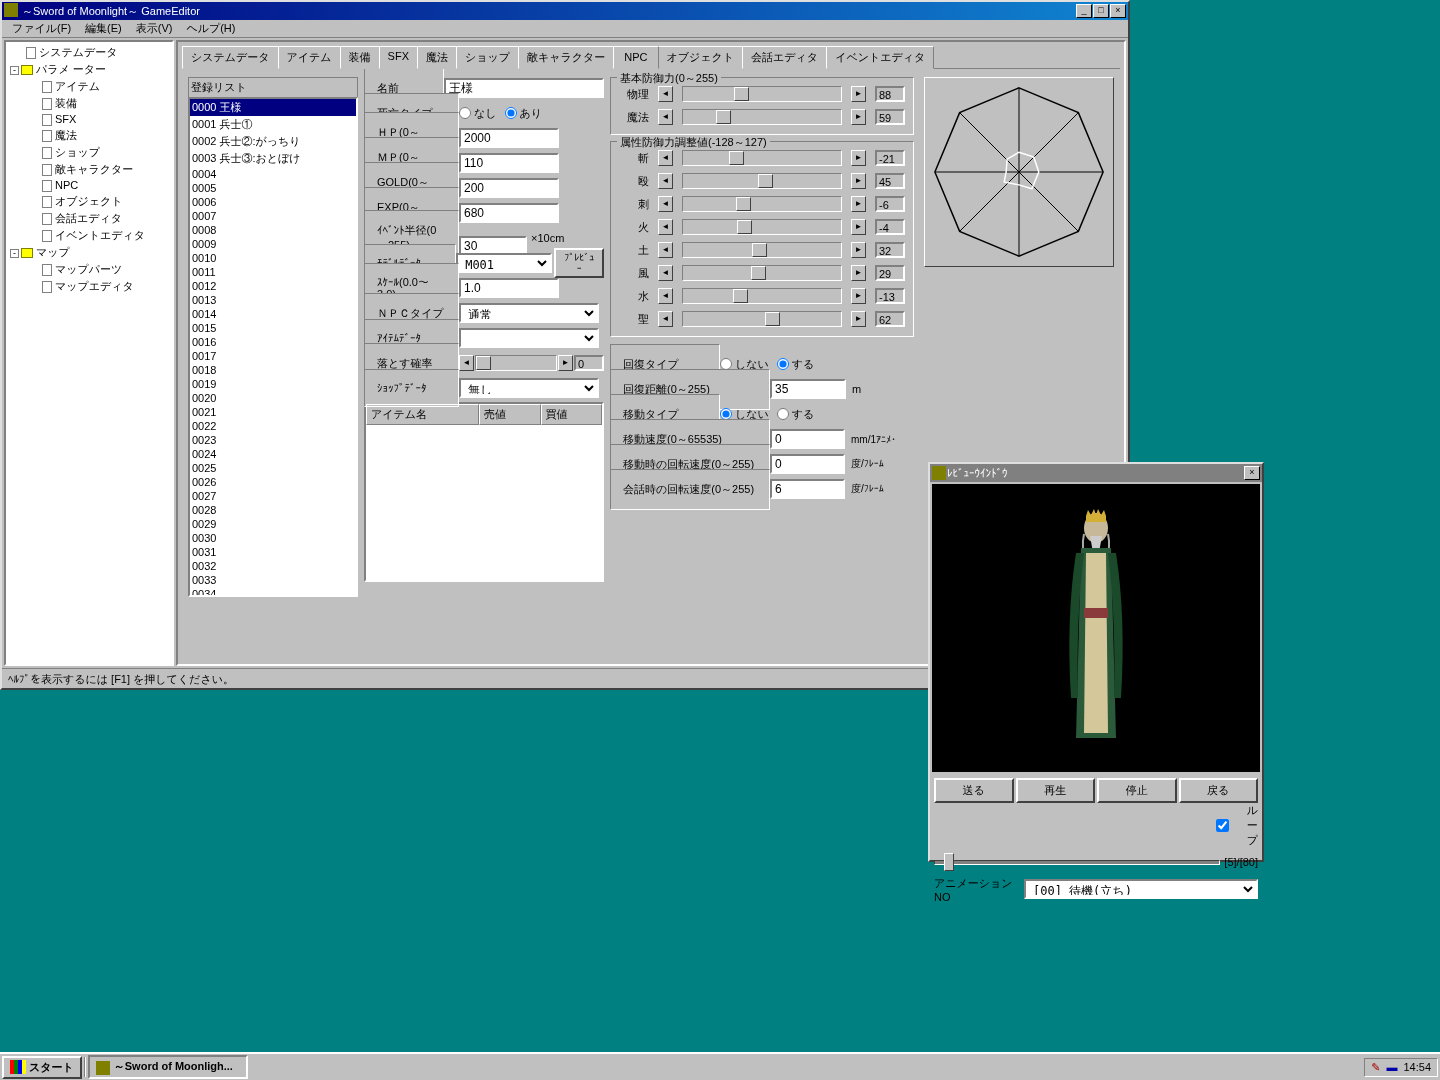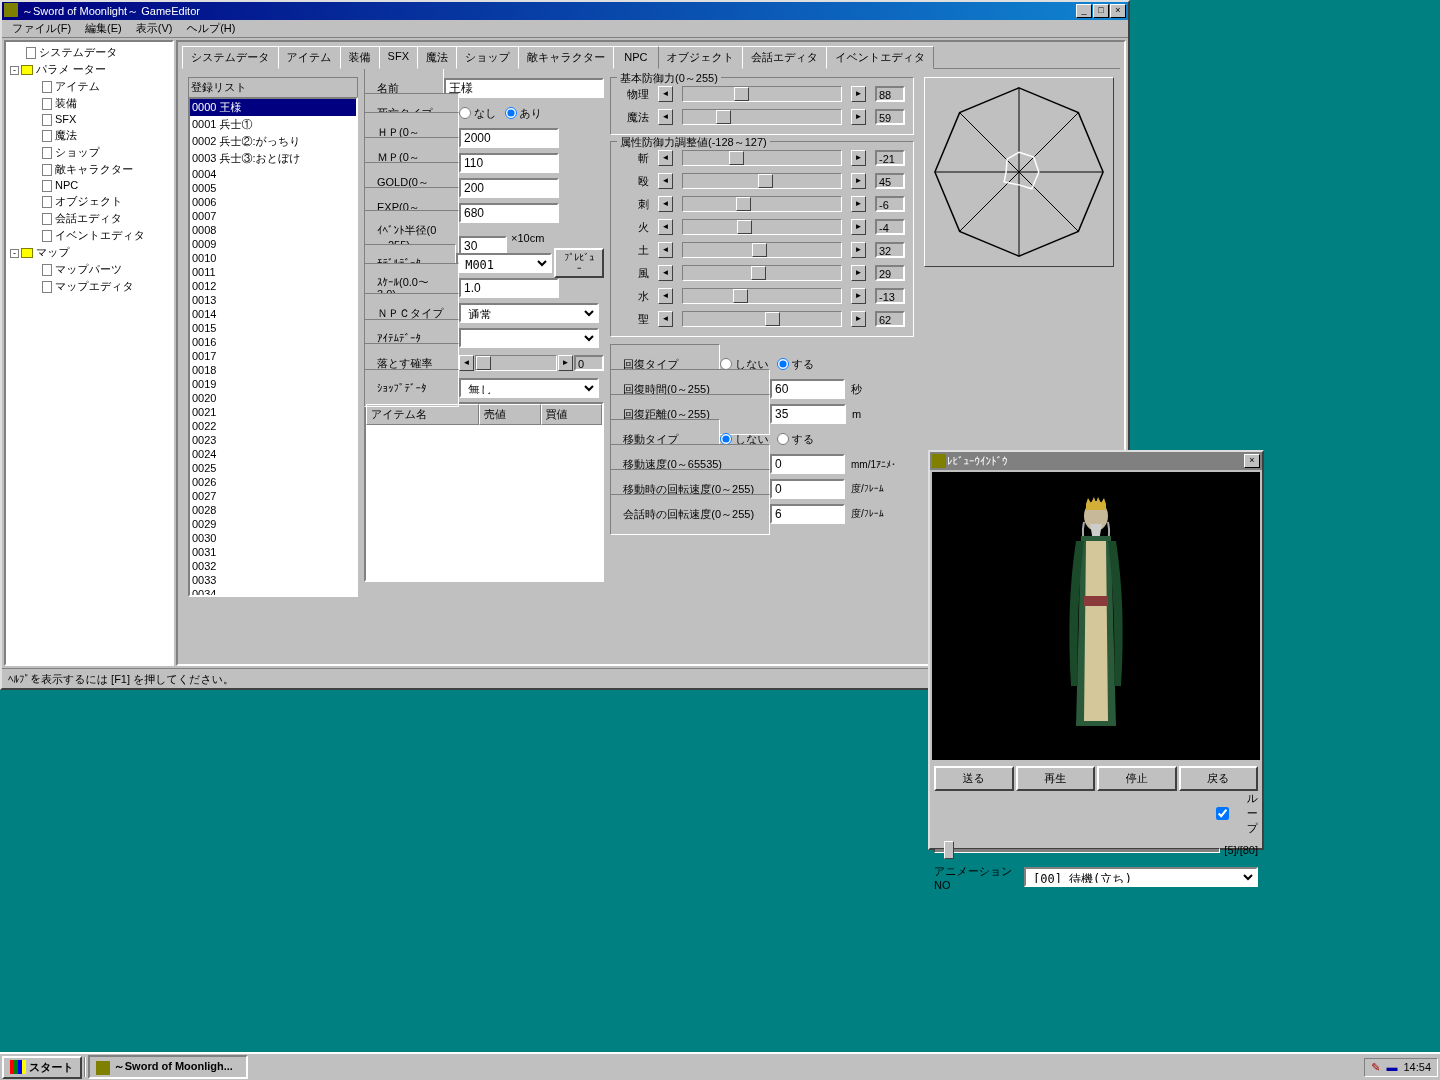--- a/index.html
+++ b/index.html
@@ -65,21 +65,21 @@
 .radar { width: 190px; height: 190px; background: #c0c0c0; border: 1px solid; border-color: #fff #404040 #404040 #fff; position: relative; }
 .radar svg { width: 100%; height: 100%; }
 
 .itemtable { border: 2px solid; border-color: #808080 #fff #fff #808080; background: #fff; height: 180px; }
 .itemtable .thdr { display: flex; background: #c0c0c0; }
 .itemtable .thdr .th { border: 1px solid; border-color: #fff #808080 #808080 #fff; padding: 2px 4px; }
 
 .statusbar { height: 20px; border-top: 1px solid #808080; background: #c0c0c0; padding: 2px 6px; line-height: 16px; }
 
 
-.preview-window { position: absolute; left: 928px; top: 450px; width: 336px; height: 400px; background: #c0c0c0; border: 2px solid; border-color: #dfdfdf #404040 #404040 #dfdfdf; }
+.preview-window { position: absolute; left: 928px; top: 462px; width: 336px; height: 400px; background: #c0c0c0; border: 2px solid; border-color: #dfdfdf #404040 #404040 #dfdfdf; }
 .preview-window .titlebar { background: #808080; }
 .preview-window .viewport { height: 288px; background: #000; margin: 2px; position: relative; display: flex; align-items: center; justify-content: center; }
 .preview-window .viewport .king { width: 80px; height: 260px; position: relative; }
 .preview-window .controls { padding: 4px; }
 .preview-window .ctrlbtns { display: flex; gap: 2px; margin-bottom: 4px; }
 .preview-window .ctrlbtns .btn3d { flex: 1; text-align: center; padding: 3px 2px; }
 .preview-window .frameslider { display: flex; align-items: center; gap: 4px; margin-bottom: 6px; }
 .preview-window .frameslider .track2 { flex: 1; height: 20px; position: relative; border: 0; }
 .preview-window .frameslider .track2::before { content: ""; position: absolute; top: 8px; left: 0; right: 0; height: 3px; background: #808080; border: 1px solid; border-color: #404040 #fff #fff #404040; }
 .preview-window .frameslider .slthumb { position: absolute; width: 10px; height: 18px; background: #c0c0c0; border: 1px solid; border-color: #fff #404040 #404040 #fff; top: 1px; left: 10px; }
@@ -218,21 +218,21 @@
           <div class="row">
               <span class="lbl sunken-lbl">GOLD(0～255)</span>
               <input type="text" style="width: 100px;" value="200">
             </div>
           <div class="row">
               <span class="lbl sunken-lbl">EXP(0～65535)</span>
               <input type="text" style="width: 100px;" value="680">
             </div>
           <div class="row">
               <span class="lbl sunken-lbl">ｲﾍﾞﾝﾄ半径(0～255)</span>
-              <input type="text" style="width: 48px; margin-top: 16px;" value="30">
+              <input type="text" style="width: 68px; margin-top: 16px;" value="30">
               <span style="margin-left:4px">×10cm</span>
             </div>
           <div class="row">
               <span class="lbl sunken-lbl">ﾓﾃﾞﾙﾃﾞｰﾀ</span>
               <select style="width:100px"><option>M001</option></select>
               <button class="btn3d" style="font-size:10px;margin-left:2px">ﾌﾟﾚﾋﾞｭｰ</button>
             </div>
           <div class="row">
               <span class="lbl sunken-lbl">ｽｹｰﾙ(0.0～3.0)</span>
               <input type="text" style="width: 100px;" value="1.0">
@@ -391,25 +391,20 @@
               <span class="radiogrp">
                   <label>
                     <input type="radio" name="rec" style="">
                     <span>しない</span>
                   </label>
                   <label>
                     <input type="radio" name="rec" checked="" style="">
                     <span>する</span>
                   </label>
                 </span>
-              </div>
-            <div class="row">
-                <span class="lbl sunken-lbl" style="width:160px">回復時間(0～255)</span>
-                <input type="text" style="width: 75px;" value="60">
-                <span style="margin-left:6px">秒</span>
               </div>
             <div class="row">
                 <span class="lbl sunken-lbl" style="width:160px">回復距離(0～255)</span>
                 <input type="text" style="width: 76px;" value="35">
                 <span style="margin-left:6px">m</span>
               </div>
             <div class="row">
                 <span class="lbl sunken-lbl" style="width:110px">移動タイプ</span>
               <span class="radiogrp">
                   <label>

